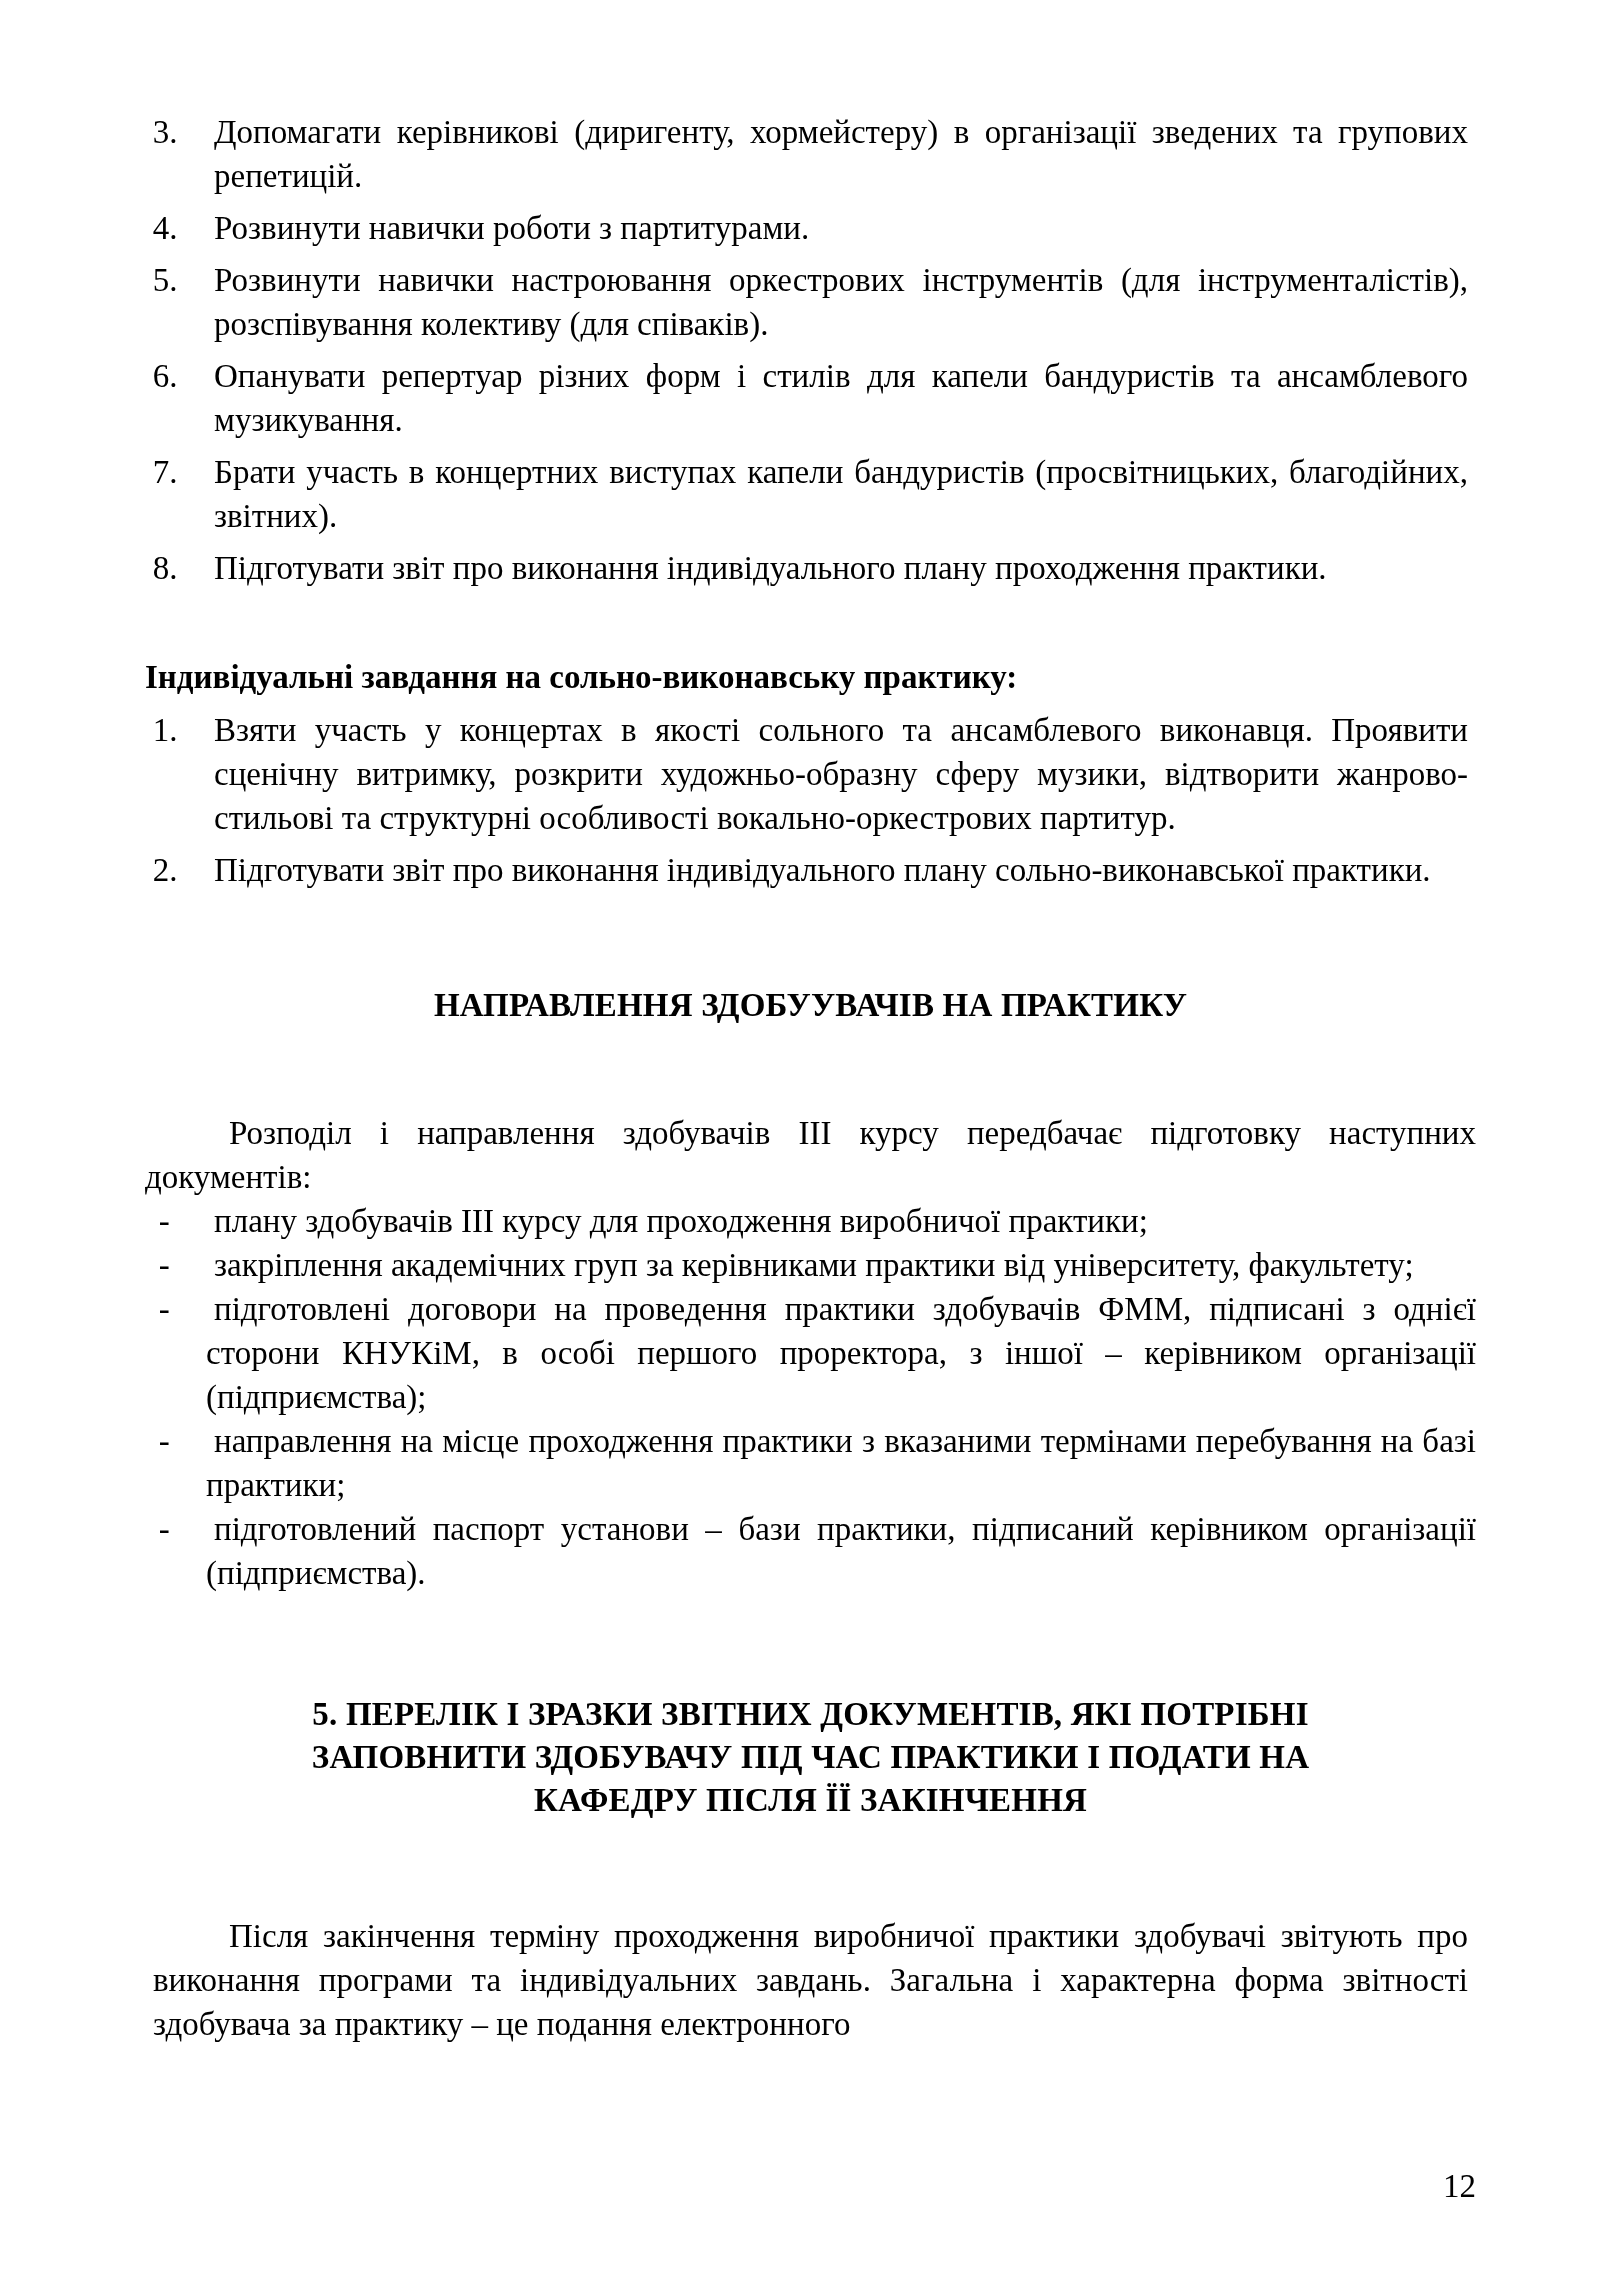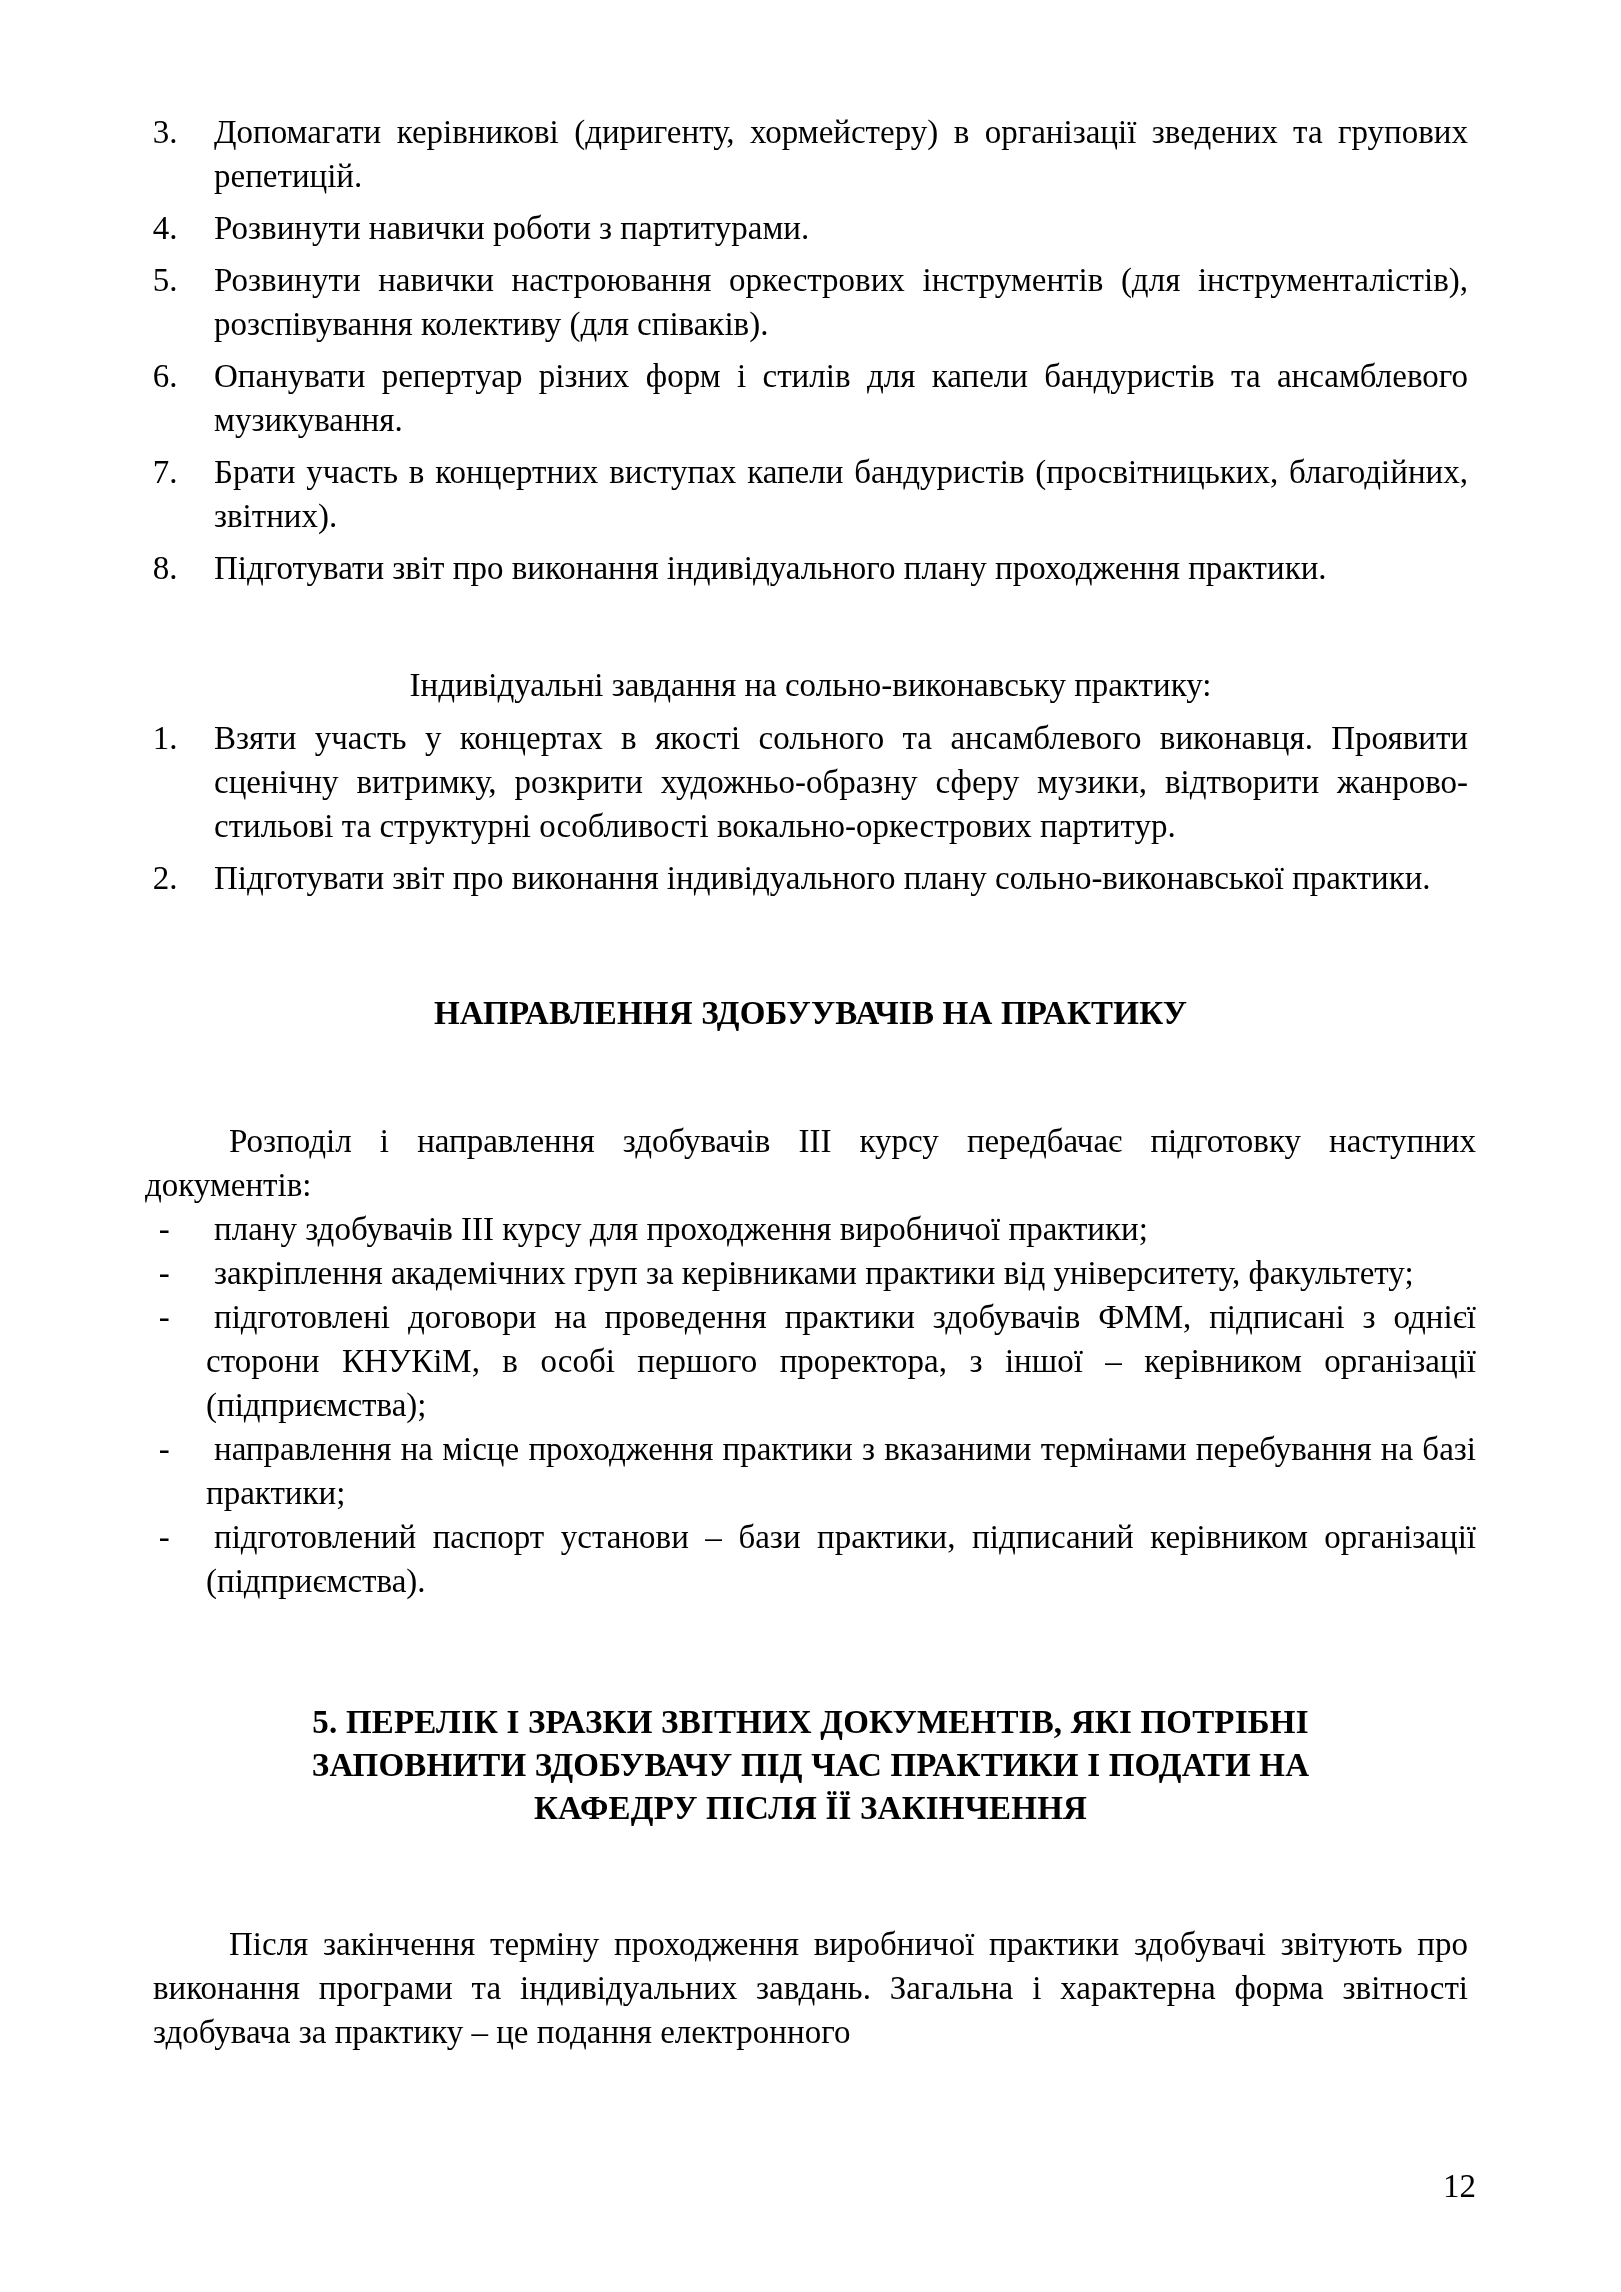--- a/index.html
+++ b/index.html
@@ -85,25 +85,25 @@
   ul.dash-list > li > .marker {
     position: absolute;
     left: 13.7px;
     top: 0;
     font-size: 33px;
     line-height: 1.335;
   }
 
   
   .bold-center {
-    font-weight: normal;
-    font-size: 33px;
-    line-height: 1.335;
-    text-align: center;
-    margin: 8px;
+    font-weight: bold;
+    font-size: 33px;
+    line-height: 1.335;
+    text-align: left;
+    margin: 0;
   }
   .section-title {
     font-weight: bold;
     font-size: 33px;
     line-height: 1.30;
     text-align: center;
     margin: 0;
     letter-spacing: 0.2px;
   }
   .bold-para {

